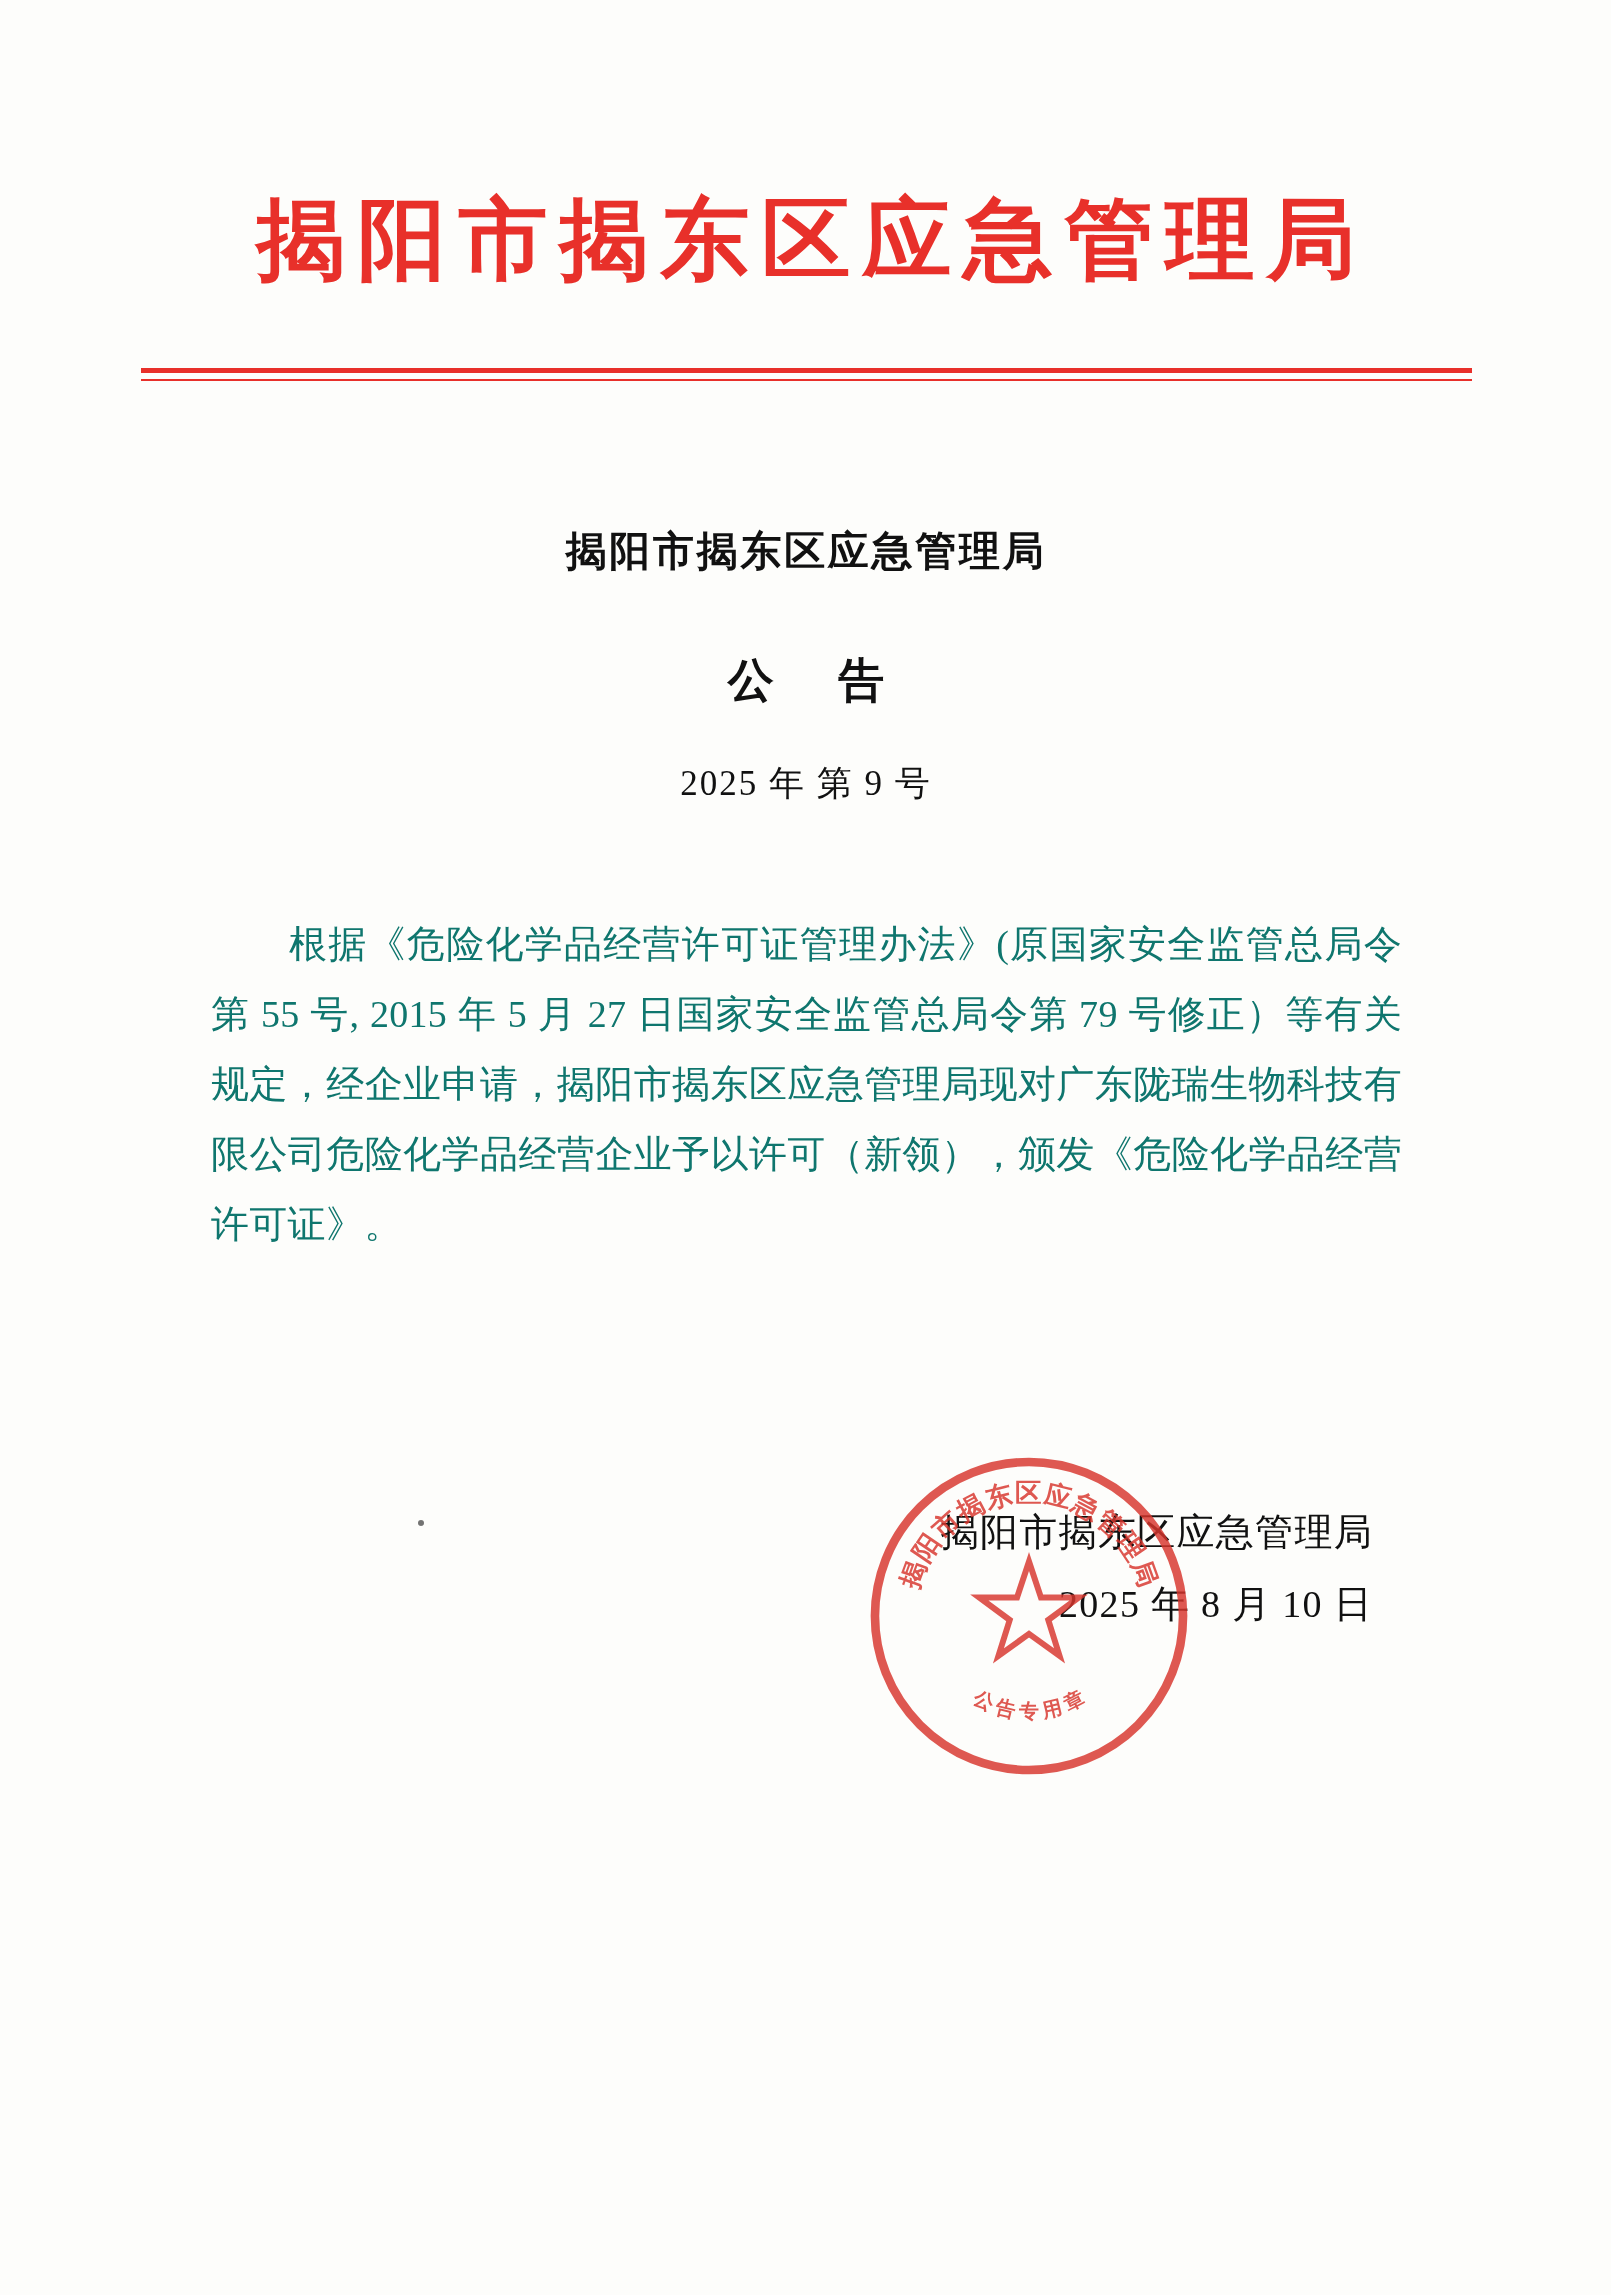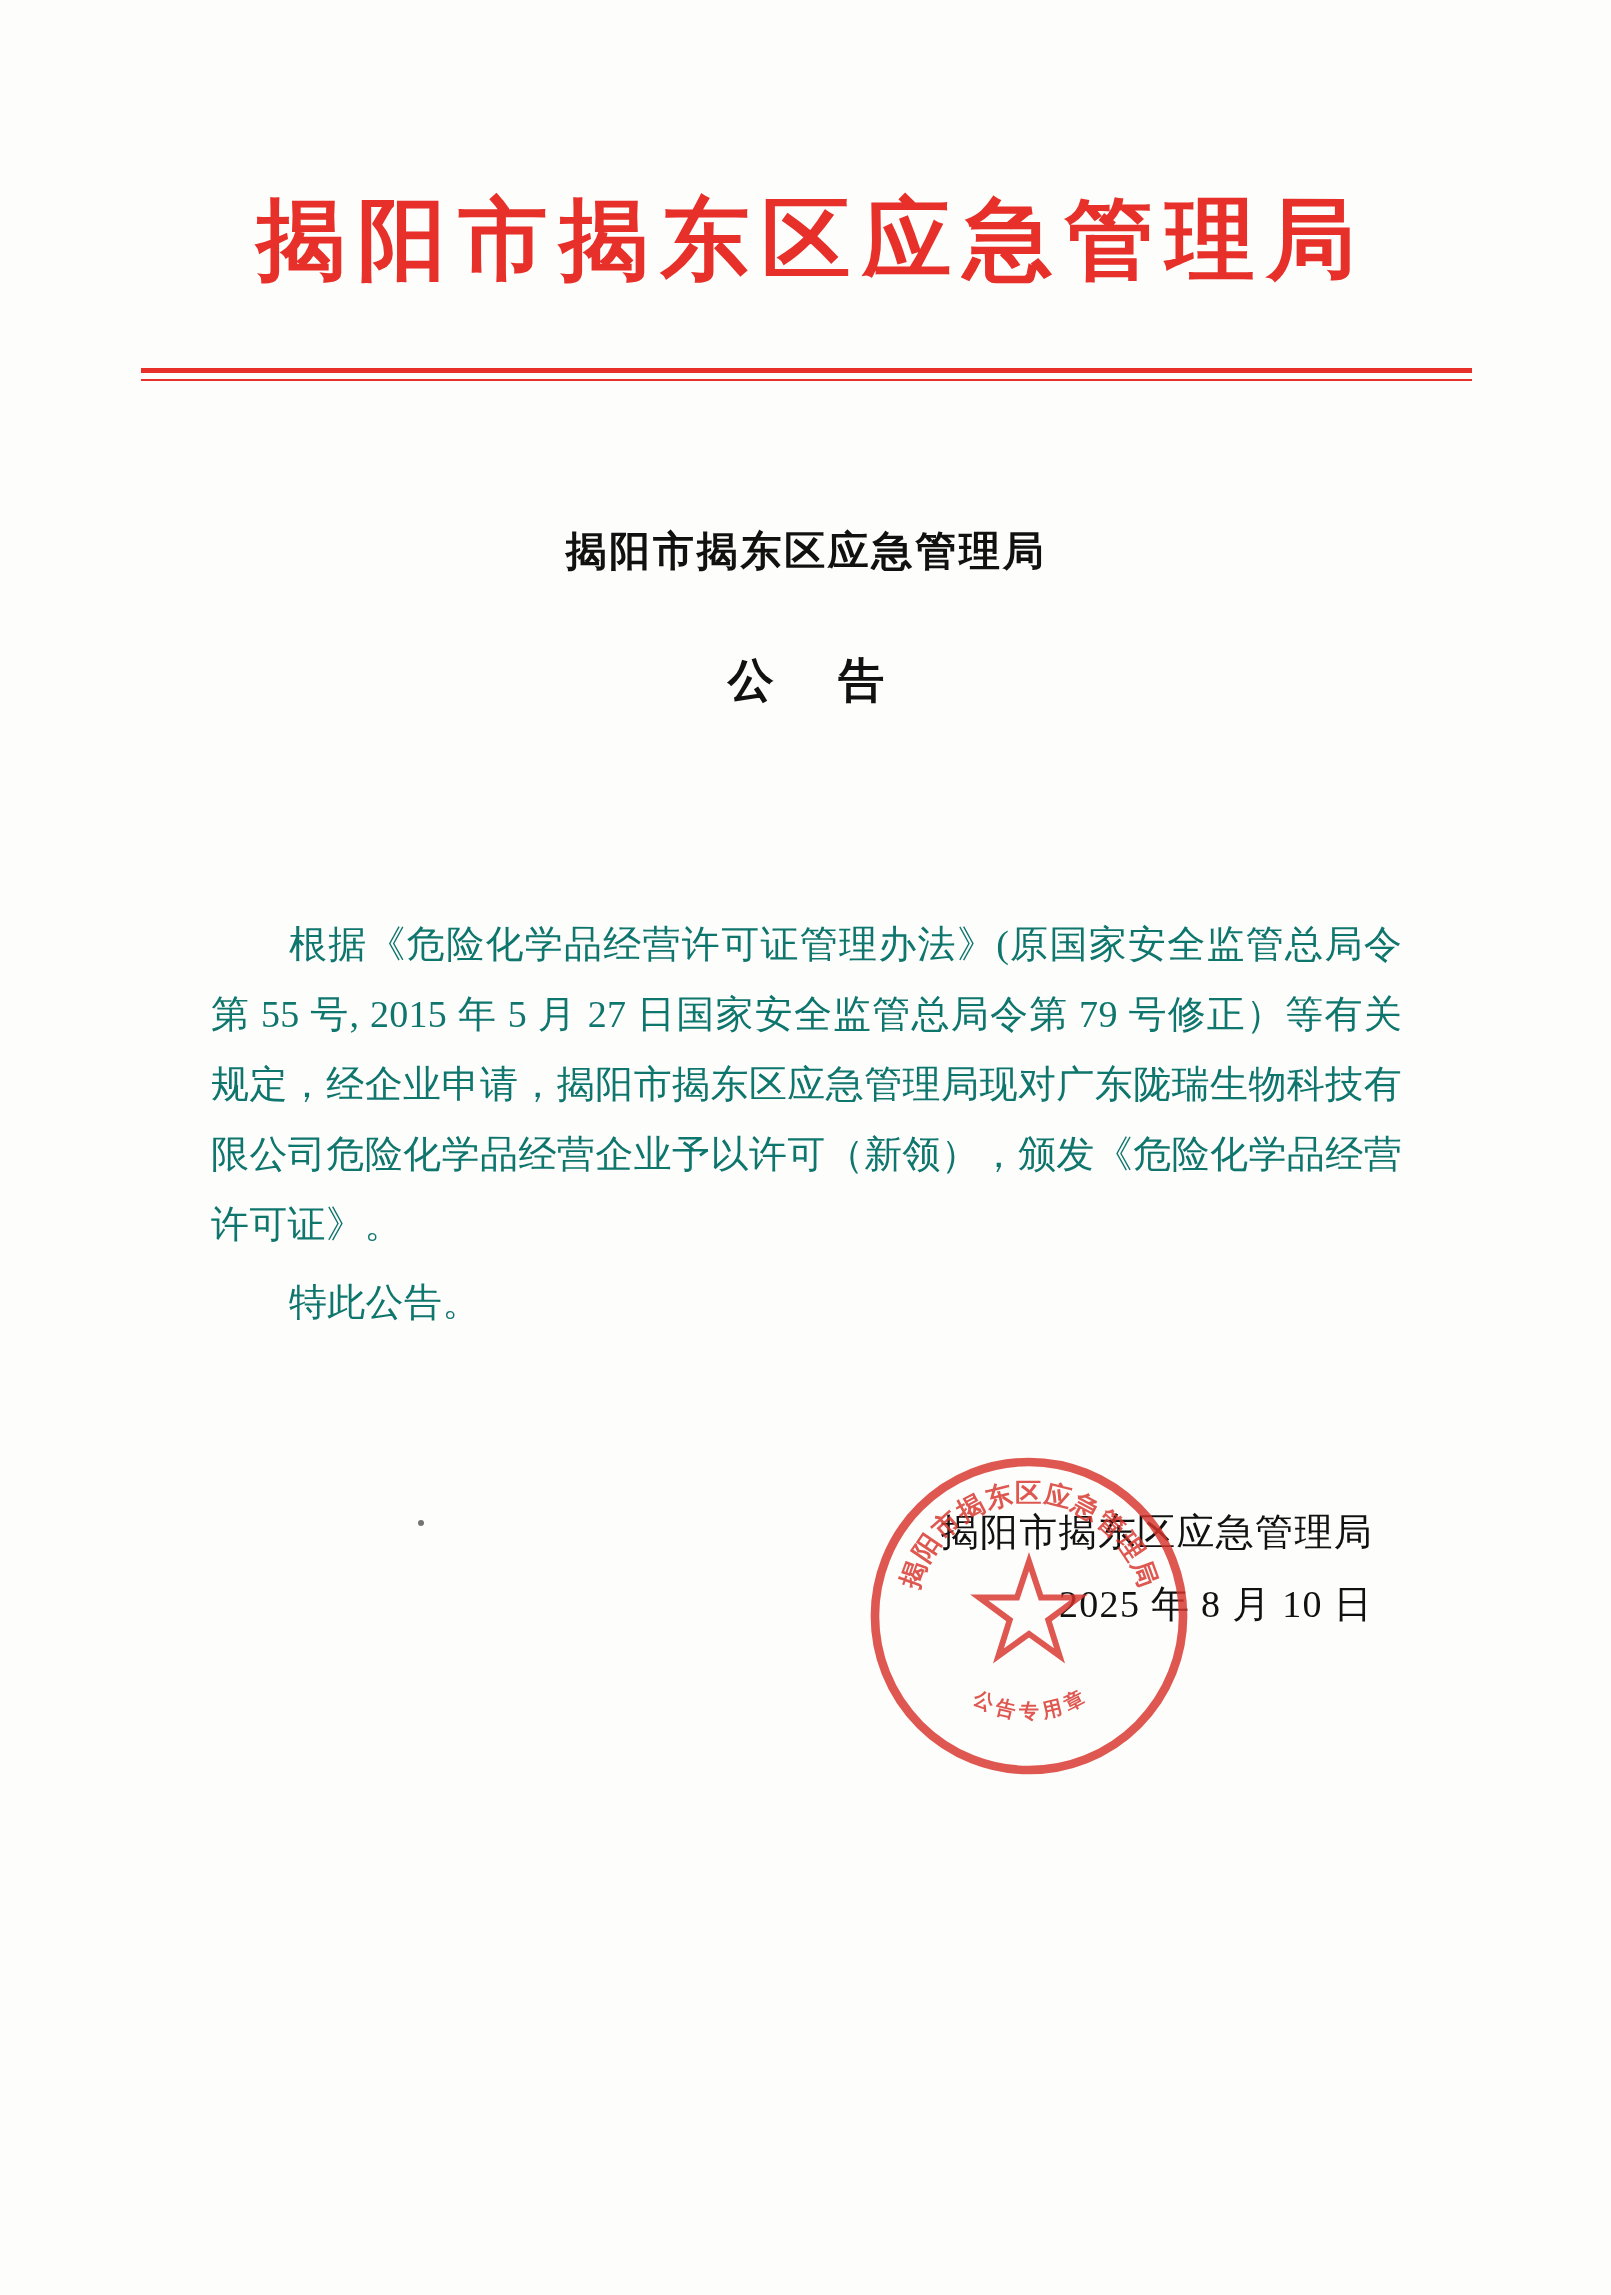--- a/index.html
+++ b/index.html
@@ -180,24 +180,24 @@
   <div class="rule-wrap">
     <div class="rule-thick"></div>
     <div class="rule-gap"></div>
     <div class="rule-thin"></div>
   </div>
 
   <div class="doc-org">揭阳市揭东区应急管理局</div>
 
   <div class="doc-type">公 告</div>
 
+  <div class="doc-number">2025 年 第 9 号</div>
 
   <div class="body-block">
     <p class="para">根据《危险化学品经营许可证管理办法》(原国家安全监管总局令第 55 号, 2015 年 5 月 27 日国家安全监管总局令第 79 号修正）等有关规定，经企业申请，揭阳市揭东区应急管理局现对广东陇瑞生物科技有限公司危险化学品经营企业予以许可（新领），颁发《危险化学品经营许可证》。</p>
-    <p class="para second">特此公告。</p>
   </div>
 
   <div class="stray-dot"></div>
 
   <div class="signature">
     <div class="sig-line">揭阳市揭东区应急管理局</div>
     <div class="sig-line">2025 年 8 月 10 日</div>
   </div>
 
   <div class="seal">

